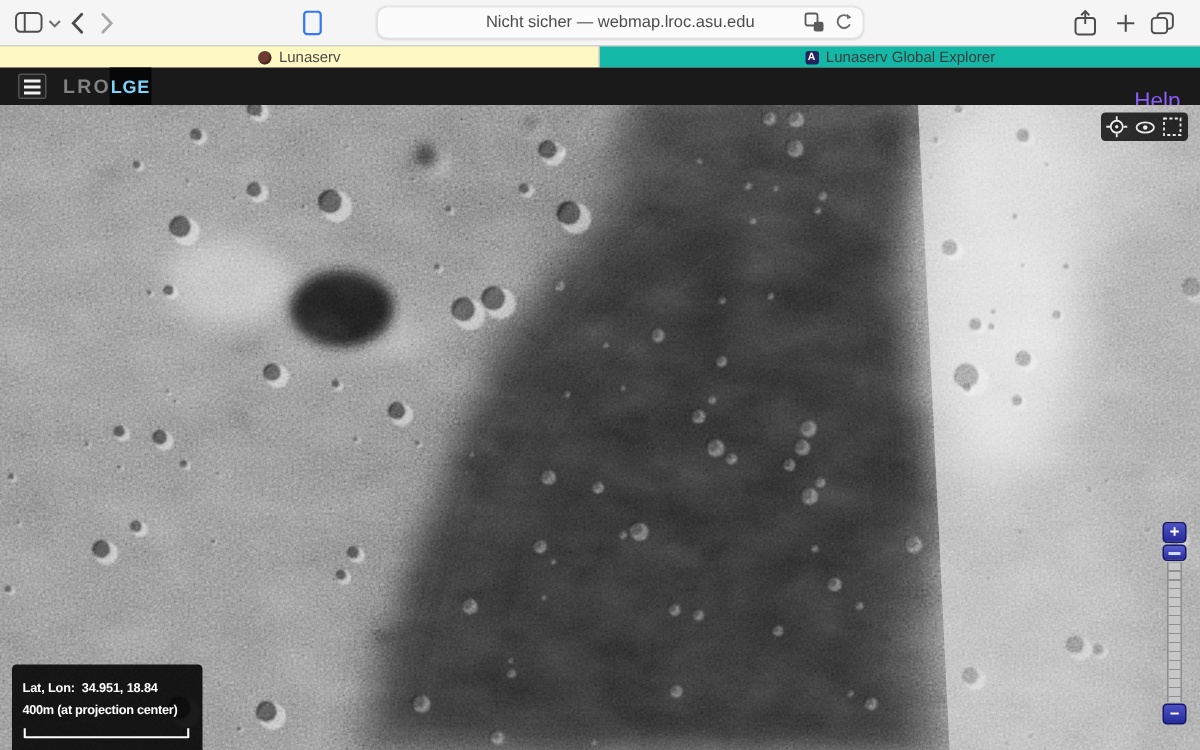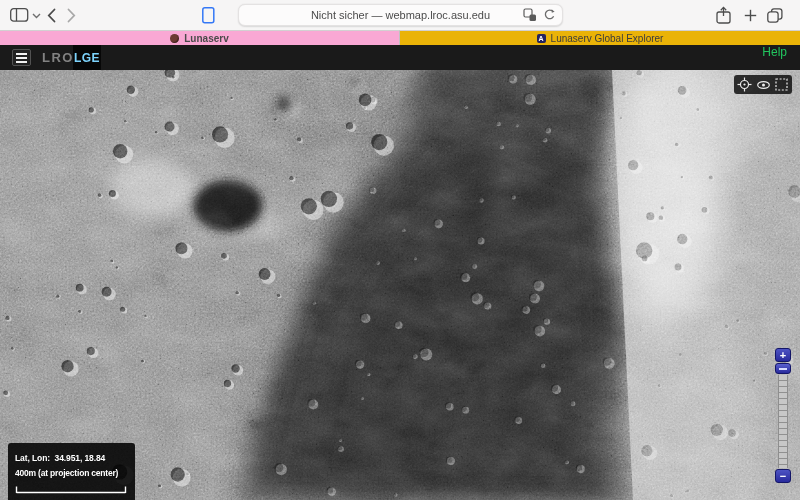--- a/index.html
+++ b/index.html
@@ -3,50 +3,50 @@
 <meta charset="utf-8">
 <style>
   html,body{margin:0;padding:0;background:#000;}
   *{box-sizing:border-box;}
   #stage{position:relative;width:800px;height:500px;overflow:hidden;
          font-family:"Liberation Sans",sans-serif;background:#f5f4f4;}
 
   
   .toolbar{position:absolute;left:0;top:0;width:800px;height:30px;background:#f6f5f5;}
   .tb-icon{position:absolute;cursor:default;}
-  .addressbar{position:absolute;left:238px;top:4px;width:325px;height:22px;
+  .addressbar{position:absolute;left:251px;top:4px;width:325px;height:22px;
     background:#fcfbfb;border:1px solid #e4e2e2;border-radius:7px;
     box-shadow:0 0.5px 1.5px rgba(0,0,0,.12);
     display:flex;align-items:center;justify-content:center;}
   .addressbar .url{font-size:11px;color:#4c4c4c;white-space:nowrap;}
   .ab-right{position:absolute;right:6px;top:3px;display:flex;gap:6px;align-items:center;}
 
   
   .tabstrip{position:absolute;left:0;top:30px;width:800px;height:15px;display:flex;}
   .tab{height:15px;display:flex;align-items:center;justify-content:center;gap:5px;
        font-size:10px;color:#3c3c3c;border-top:1px solid #d2d0d1;}
-  .tab.inactive{width:400px;background:#f9a8d4;border-right:1px solid #c2c0c1;color:#4a4a4a;font-weight:bold;}
-  .tab.active{width:400px;background:#eab308;}
+  .tab.inactive{width:400px;background:#fef9c3;border-right:1px solid #c2c0c1;color:#4a4a4a;}
+  .tab.active{width:400px;background:#14b8a6;}
   .fav-circle{width:9px;height:9px;border-radius:50%;background:#6e3b33;
               box-shadow:inset -1px -1px 1px rgba(0,0,0,.4);}
   .fav-square{width:9px;height:9px;border-radius:2px;background:#23235f;color:#fff;
               font-size:7px;font-weight:bold;display:flex;align-items:center;justify-content:center;line-height:1;}
 
   
   .appbar{position:absolute;left:0;top:45px;width:800px;height:25px;background:#1a1a1a;}
   .hamburger{position:absolute;left:12px;top:4px;width:19px;height:17px;border:1px solid #525252;
              border-radius:2px;display:flex;flex-direction:column;justify-content:center;gap:2px;
              align-items:center;cursor:pointer;background:#222;}
   .hamburger span{display:block;width:11px;height:2px;background:#f2f2f2;}
   .lroc-label{position:absolute;left:42px;top:5px;font-size:13px;font-weight:600;
               letter-spacing:1.5px;color:#828282;cursor:pointer;}
   .lge-tab{position:absolute;left:73px;top:0;width:28px;height:25px;background:#070707;
            color:#7dd3fc;font-size:12px;font-weight:bold;letter-spacing:.5px;
            display:flex;align-items:center;justify-content:center;cursor:pointer;}
-  .help-link{position:absolute;right:13px;top:0;font-size:12px;color:#22c55e;cursor:pointer;}
+  .help-link{position:absolute;right:13px;top:14px;font-size:15px;color:#8b5cf6;cursor:pointer;}
 
   
   .map{position:absolute;left:0;top:70px;width:800px;height:430px;background:#8e8e8e;cursor:grab;}
   .map svg{display:block;}
 
   
   .map-controls{position:absolute;left:734px;top:75px;width:58px;height:19px;
     background:rgba(8,8,8,.82);border-radius:3px;display:flex;align-items:center;
     justify-content:space-evenly;}
   .mc{width:16px;height:15px;display:flex;align-items:center;justify-content:center;cursor:pointer;}

